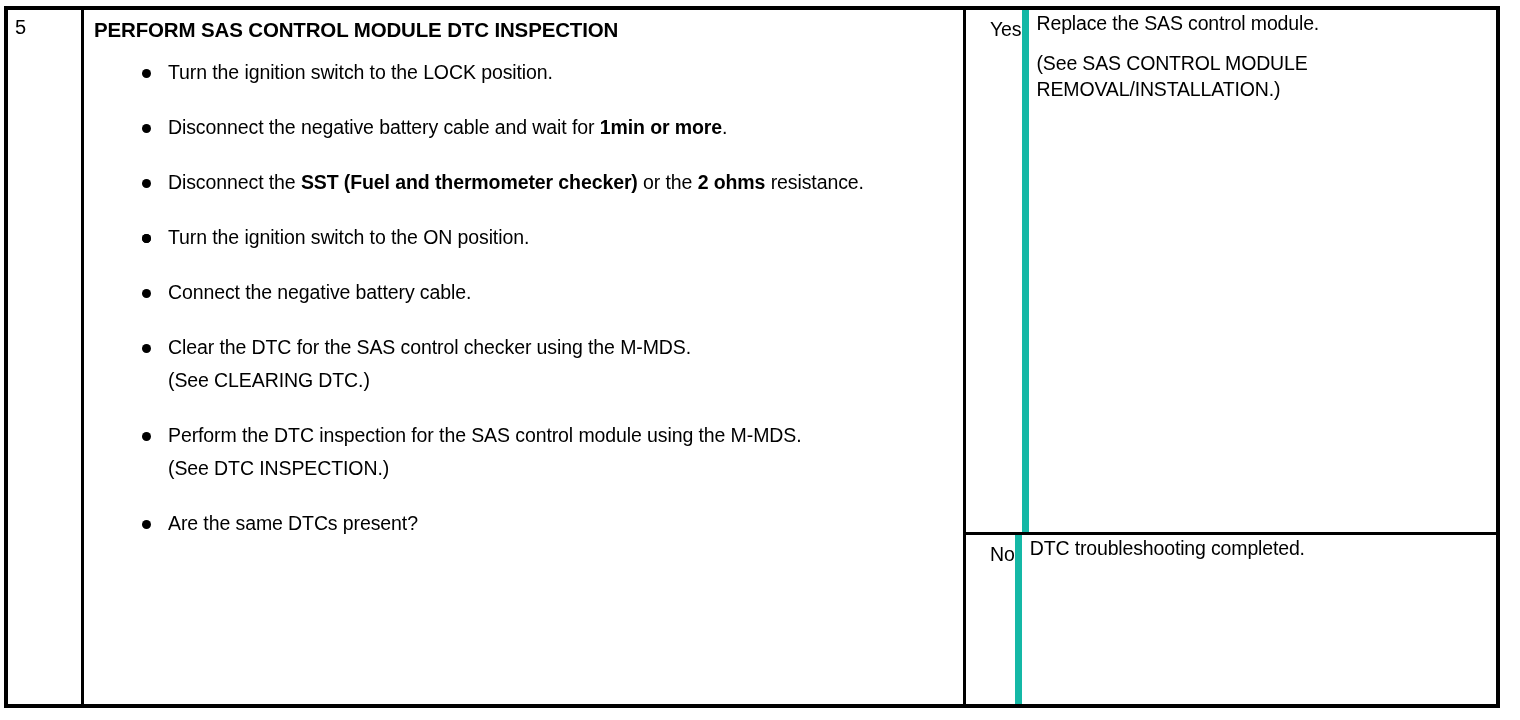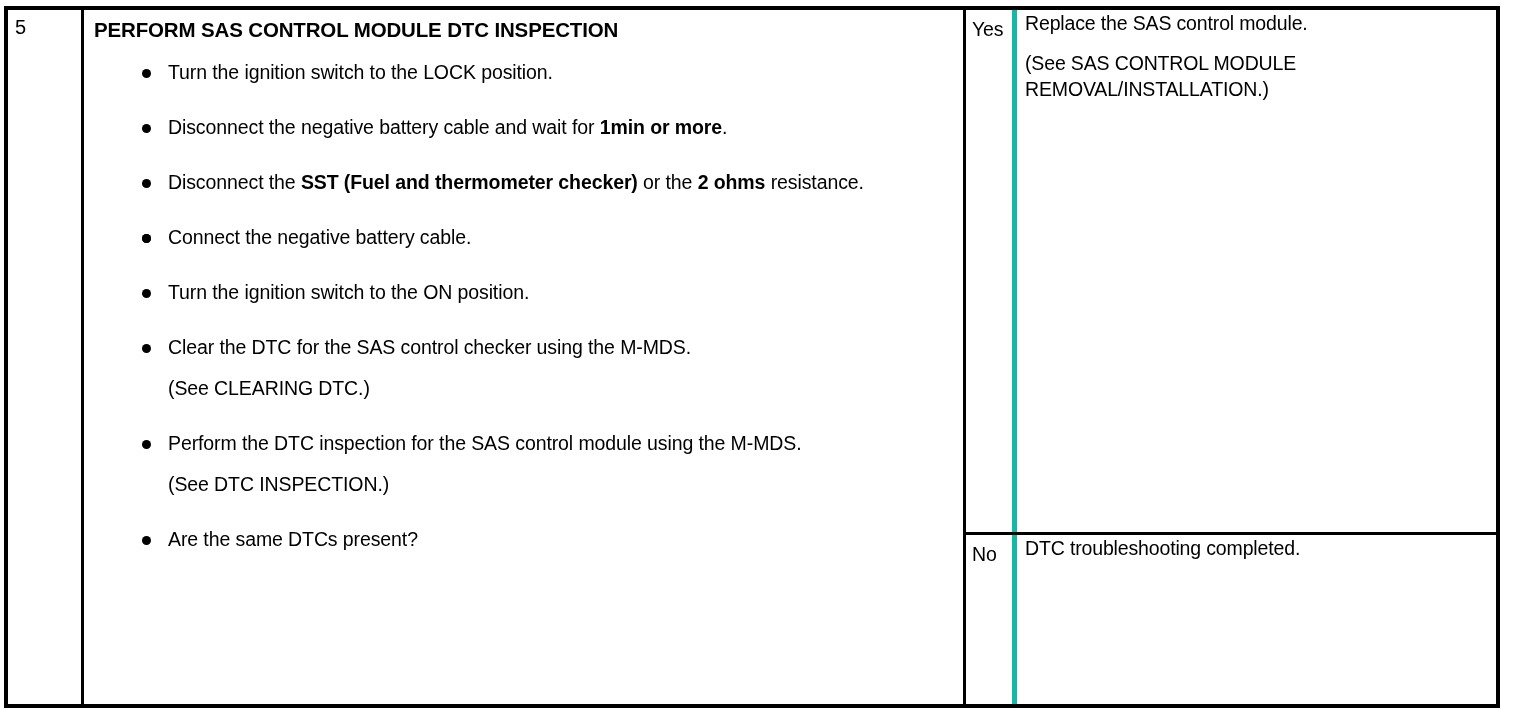--- a/index.html
+++ b/index.html
@@ -88,21 +88,21 @@
     top: 11px;
     width: 9px;
     height: 9px;
     background: #000000;
     border-radius: 50%;
   }
   .bullet-item b {
     font-weight: bold;
   }
   .sub-note {
-    margin-top: 12px;
+    margin-top: 4px;
     font-size: 19.5px;
     line-height: 29px;
     letter-spacing: -0.1px;
   }
 
   
   .col-results {
     flex: 0 0 530px;
     box-sizing: border-box;
     display: flex;
@@ -118,22 +118,22 @@
     flex: 0 0 525px;
     border-bottom: 3px solid #000000;
   }
   .result-row.row-no {
     flex: 1 1 auto;
     border-radius: 26px;
   }
   .result-answer {
     flex: 0 0 51px;
     box-sizing: border-box;
-    border-right: 5px solid #14b8a6;
-    padding: 6px 0 0 6px;
+    border-right: 7px solid #14b8a6;
+    padding: 6px 0 0 24px;
     font-size: 19.5px;
     line-height: 26px;
     letter-spacing: -0.1px;
   }
   .result-text {
     flex: 1 1 auto;
     box-sizing: border-box;
     padding: 0 8px 0 8px;
     font-size: 19.5px;
     line-height: 26px;
@@ -157,22 +157,22 @@
       <div class="step-number">5</div>
     </div>
 
     <div class="col-body">
       <div class="body-heading">PERFORM SAS CONTROL MODULE DTC INSPECTION</div>
       <ul class="bullet-list">
           <li class="bullet-item"><span class="bullet-marker"></span><span><span>Turn the ignition switch to the LOCK position.</span></span></li>
           <li class="bullet-item"><span class="bullet-marker"></span><span><span>Disconnect the negative battery cable and wait for </span><b>1min or more</b><span>.</span></span></li>
           <li class="bullet-item"><span class="bullet-marker"></span><span><span>Disconnect the </span><b>SST (Fuel and thermometer checker)</b><span> or the </span><b>2 ohms</b><span> resistance.</span></span></li>
           <li class="bullet-item"><span class="bullet-marker"></span></li>
+          <li class="bullet-item"><span class="bullet-marker"></span><span><span>Turn the ignition switch to the ON position.</span></span></li>
           <li class="bullet-item"><span class="bullet-marker"></span><span><span>Connect the negative battery cable.</span></span></li>
-          <li class="bullet-item"><span class="bullet-marker"></span><span><span>Turn the ignition switch to the ON position.</span></span></li>
           <li class="bullet-item"><span class="bullet-marker"></span><span><span>Clear the DTC for the SAS control checker using the M-MDS.</span></span><div class="sub-note">(See CLEARING DTC.)</div></li>
           <li class="bullet-item"><span class="bullet-marker"></span><span><span>Perform the DTC inspection for the SAS control module using the M-MDS.</span></span><div class="sub-note">(See DTC INSPECTION.)</div></li>
           <li class="bullet-item"><span class="bullet-marker"></span><span><span>Are the same DTCs present?</span></span></li>
         </ul>
     </div>
 
     <div class="col-results">
         <div class="result-row row-yes">
           <div class="result-answer">Yes</div>
           <div class="result-text">

